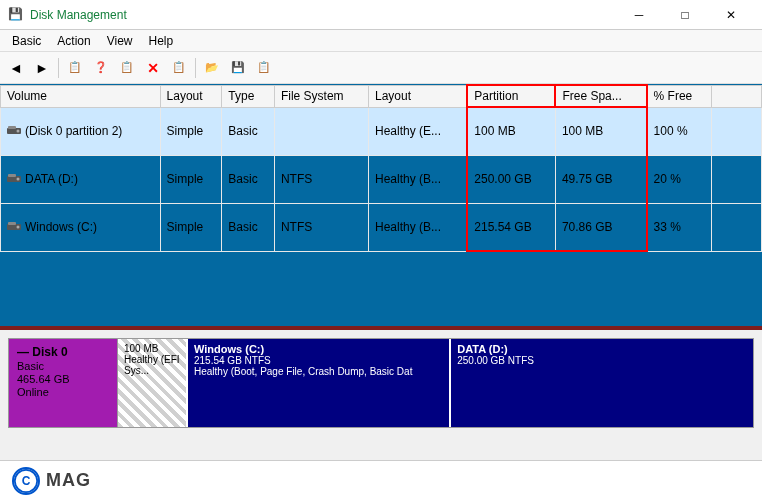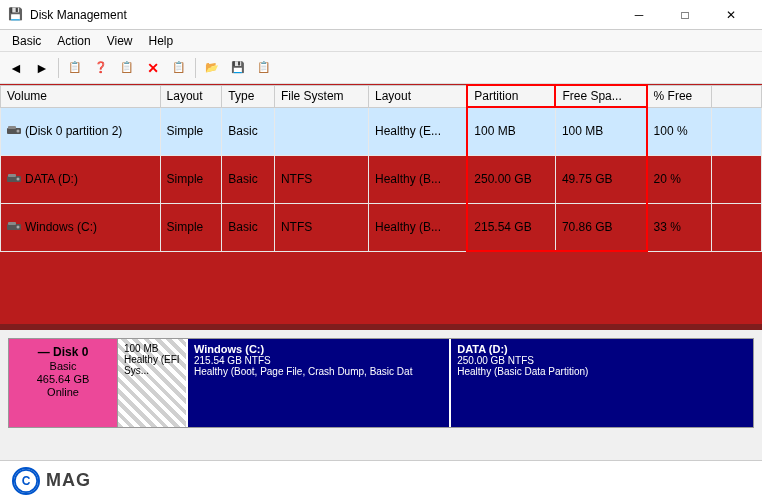--- a/index.html
+++ b/index.html
@@ -26,21 +26,21 @@
       display: flex;
       align-items: center;
       gap: 6px;
     }
     .title-bar-icon {
       width: 16px;
       height: 16px;
     }
     .title-bar-text {
       font-size: 12px;
-      color: #000000;
+      color: #15803d;
     }
     .title-bar-controls {
       display: flex;
       gap: 0;
     }
     .title-btn {
       width: 46px;
       height: 30px;
       border: none;
       background: transparent;
@@ -98,23 +98,23 @@
     
     .main-area {
       display: flex;
       flex-direction: column;
       height: calc(500px - 30px - 22px - 32px);
     }
 
     
     .table-area {
       flex: 1;
-      background: #b91c1c;
+      background: #0369a1;
       overflow: auto;
-      border-bottom: 6px solid #7f1d1d;
+      border-bottom: 4px solid #7f1d1d;
     }
 
     table {
       width: 100%;
       border-collapse: collapse;
     }
     thead tr {
       background: #f5f5f5;
     }
     th {
@@ -147,28 +147,27 @@
     }
     .disk-row {
       display: flex;
       align-items: stretch;
       gap: 0;
       height: 90px;
     }
     .disk-label {
       width: 110px;
       min-width: 110px;
-      background: #ec4899;
+      background: #a21caf;
       border: 1px solid #999;
       padding: 6px 8px;
       font-size: 11px;
       display: flex;
       flex-direction: column;
       gap: 1px;
-      text-align: center;
     }
     .disk-label-name {
       font-weight: bold;
       font-size: 12px;
     }
     .disk-partitions {
       flex: 1;
       display: flex;
       border: 1px solid #999;
       border-left: none;
@@ -365,21 +364,20 @@
 
         <div class="partition partition-blue" style="flex: 2.15;">
           <span class="partition-name">Windows (C:)</span>
           <span class="partition-detail">215.54 GB NTFS</span>
           <span class="partition-detail">Healthy (Boot, Page File, Crash Dump, Basic Dat</span>
         </div>
 
         <div class="partition partition-blue" style="flex: 2.5;">
           <span class="partition-name">DATA (D:)</span>
           <span class="partition-detail">250.00 GB NTFS</span>
-          <span class="partition-detail">Healthy (Basic Data Partition)</span>
         </div>
       </div>
     </div>
   </div>
 
   <div class="footer-bar">
     <div class="logo-icon">
       <svg width="28" height="28" viewBox="0 0 28 28">
         <circle cx="14" cy="14" r="13" fill="white" stroke="#0055cc" stroke-width="2"></circle>
         <text x="14" y="19" text-anchor="middle" font-size="14" font-weight="bold" fill="#0055cc">C</text>

